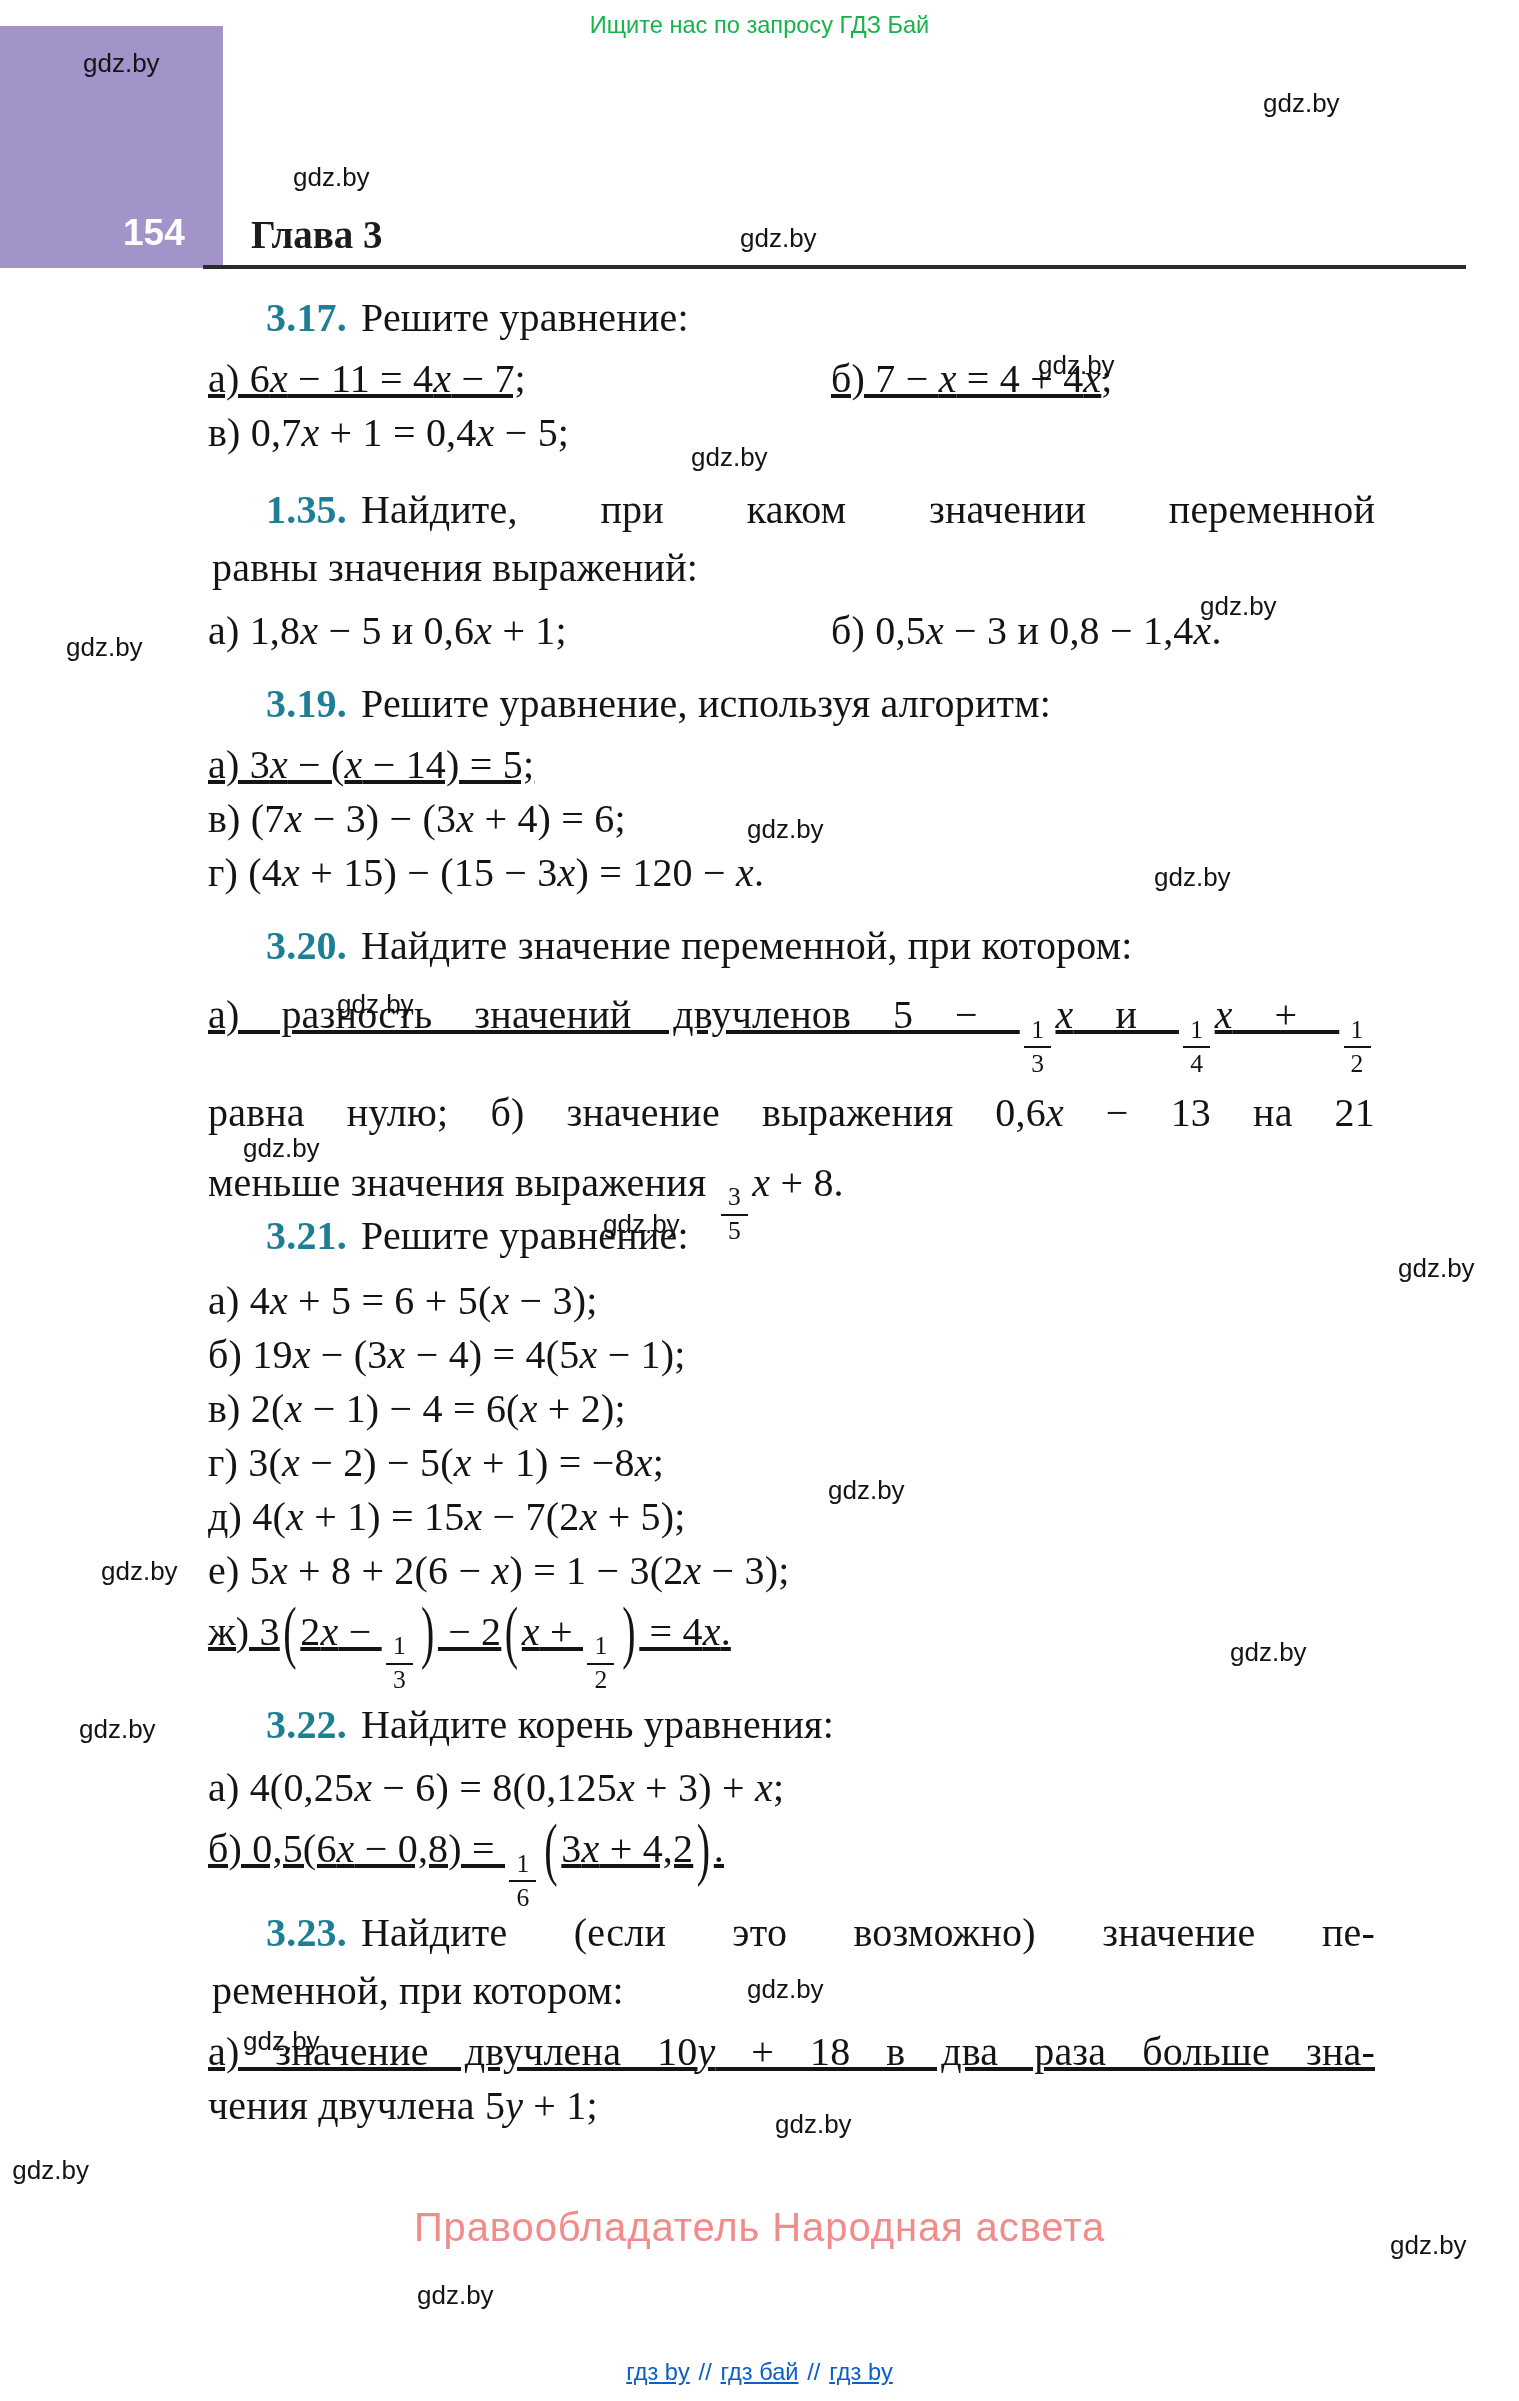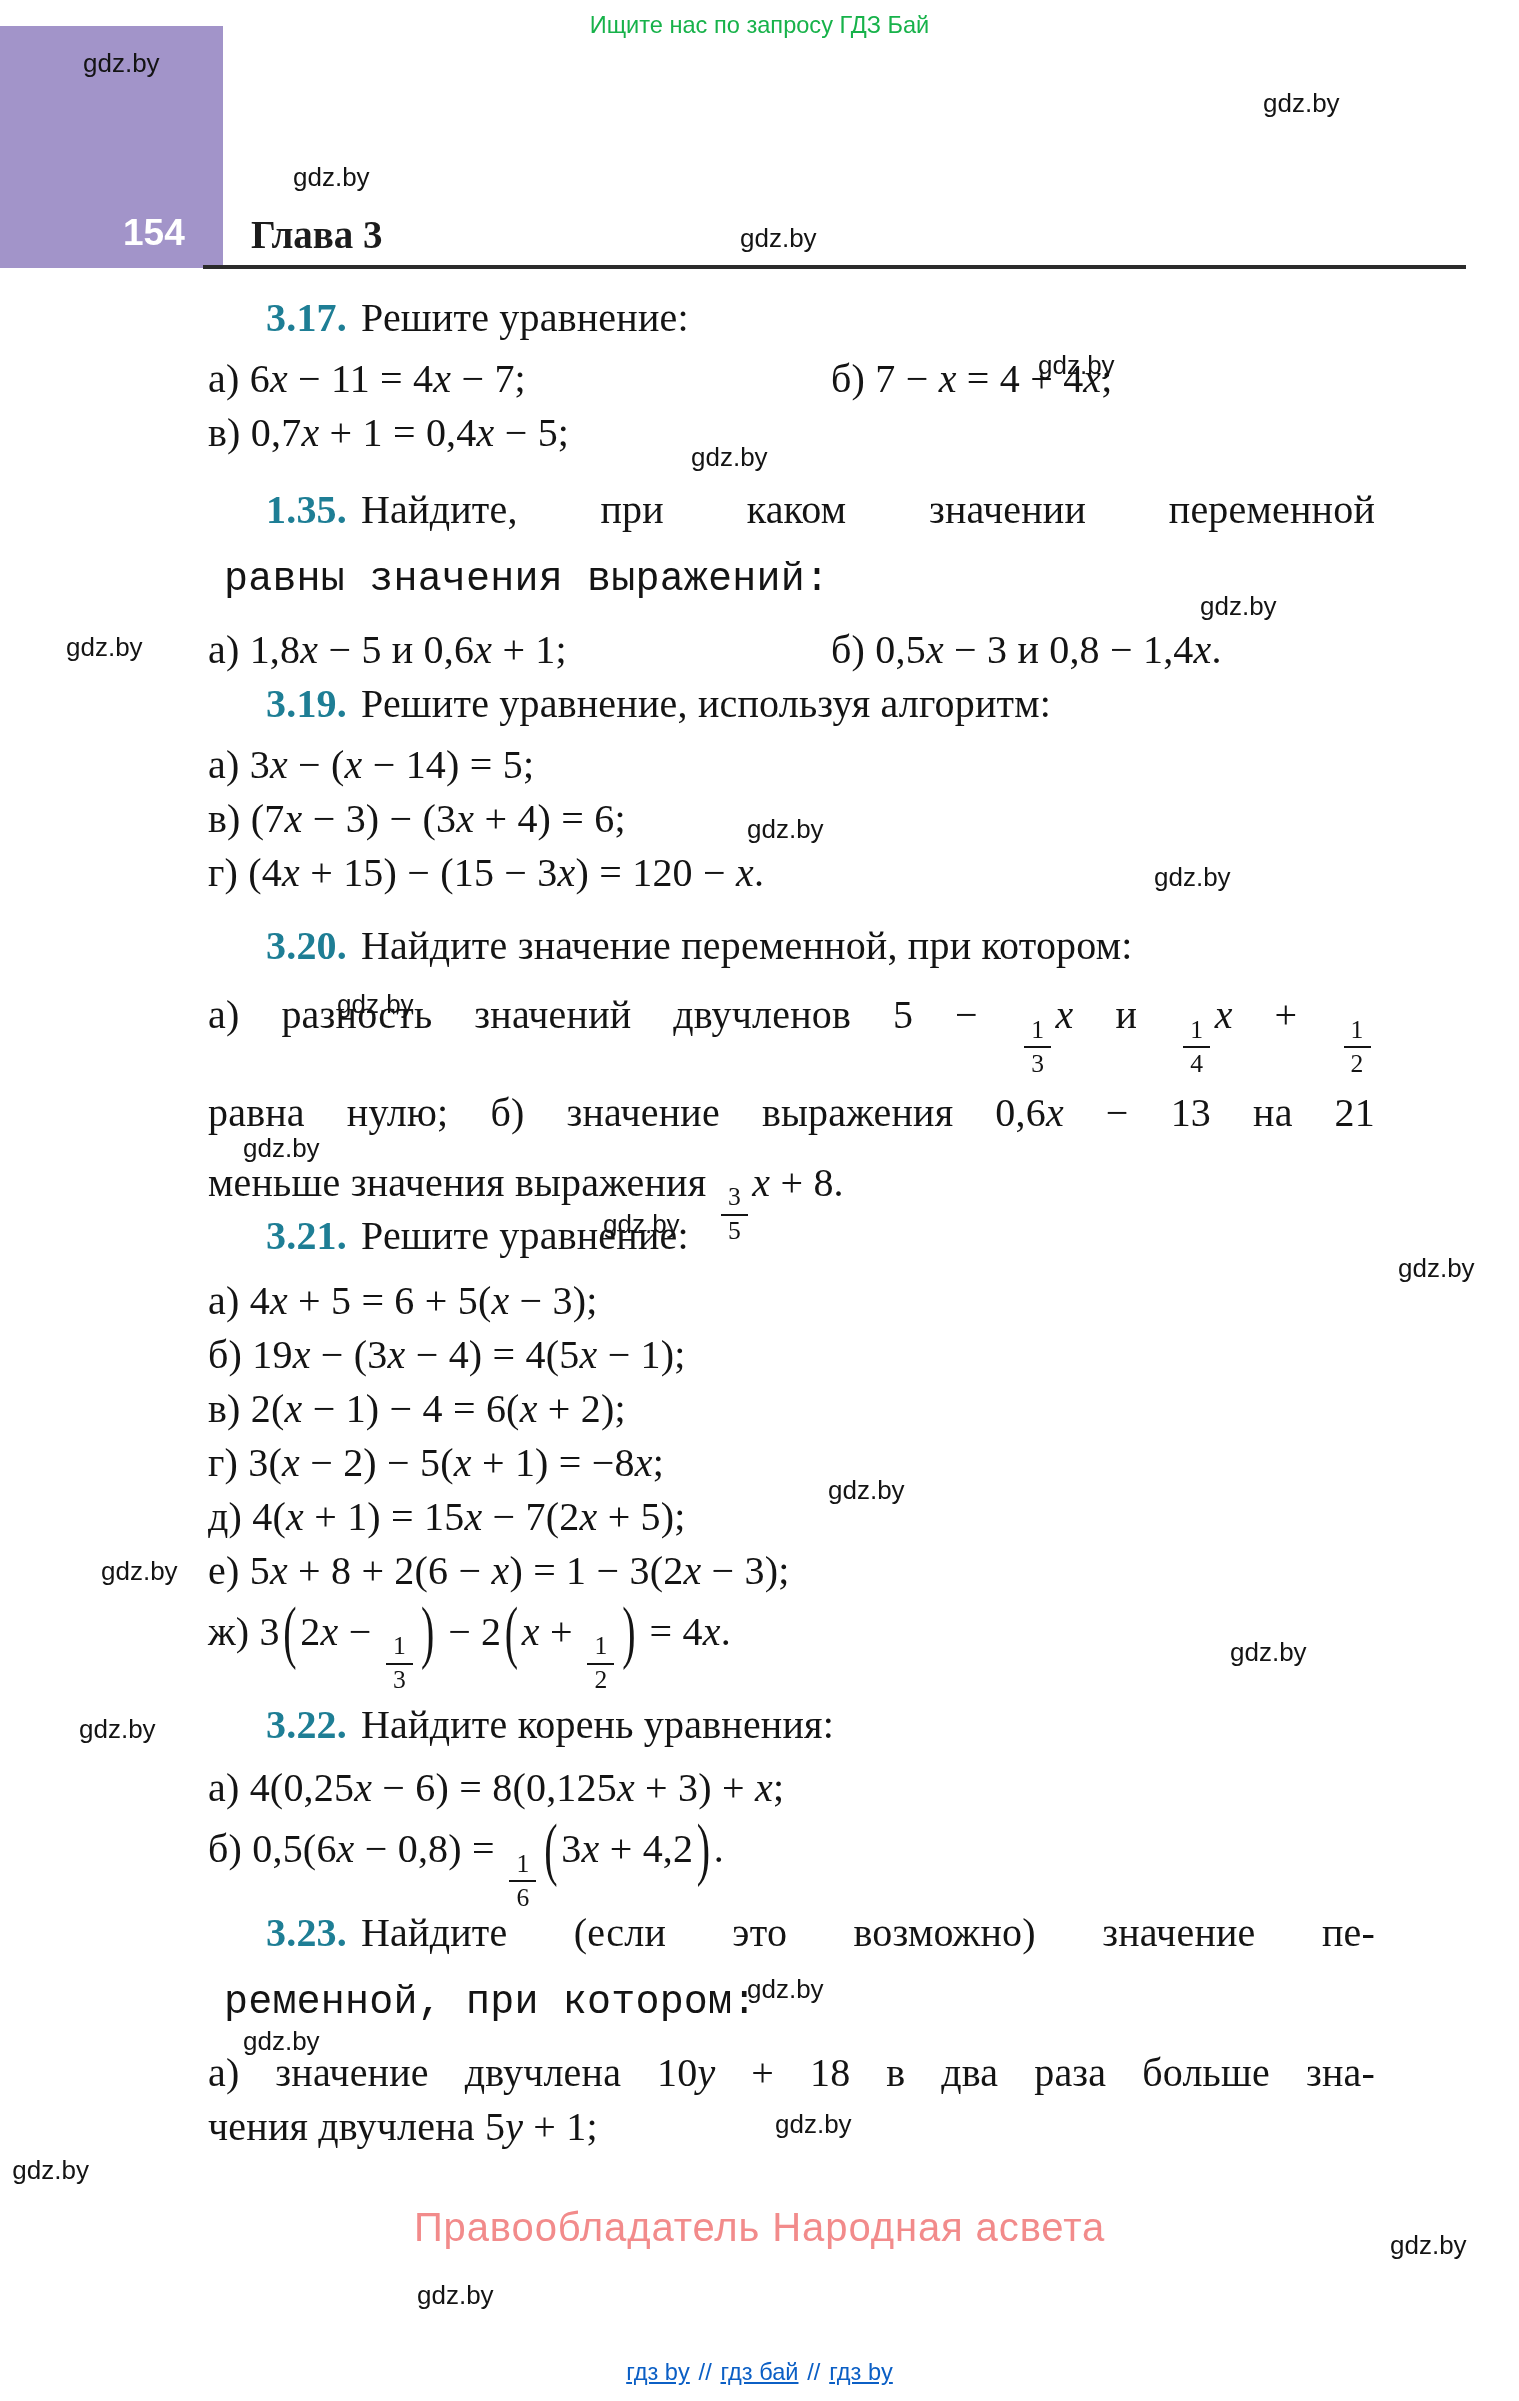--- a/index.html
+++ b/index.html
@@ -51,28 +51,28 @@
   }
 
   .ex {
     position: absolute;
     left: 208px; width: 1167px;
     font-size: 40px; line-height: 54px;
     letter-spacing: 0.2px;
   }
   .head { margin: 0; text-indent: 58px; }
   .exnum { color: var(--ex-teal, #1e7e95); font-weight: bold; margin-right: 14px; }
-  .cont { margin: 16px; font-family: Liberation Mono, monospace; }
+  .cont { margin: 4px; }
   .row2 { display: flex; margin: 0; }
   .c-left { width: 623px; flex: 0 0 623px; }
   .c-right { flex: 1; }
   .item, .pline { margin: 0; }
   .p80 { line-height: 70px; }
   .jline { text-align: justify; text-align-last: justify; }
-  .mt8  { margin-top: 7px; }
+  .mt8  { margin-top: 7px; text-decoration: underline; }
   .mt10 { margin-top: 8.8px; }
   .mt12 { margin-top: 10.5px; }
 
   .frac {
     display: inline-flex; flex-direction: column; align-items: center;
     vertical-align: -0.38em;
     font-size: 0.64em; line-height: 1.05;
     margin: 0 4.4px;
   }
   .frac .fnum { padding: 0 7px 2.6px; border-bottom: 2.6px solid currentColor; }

